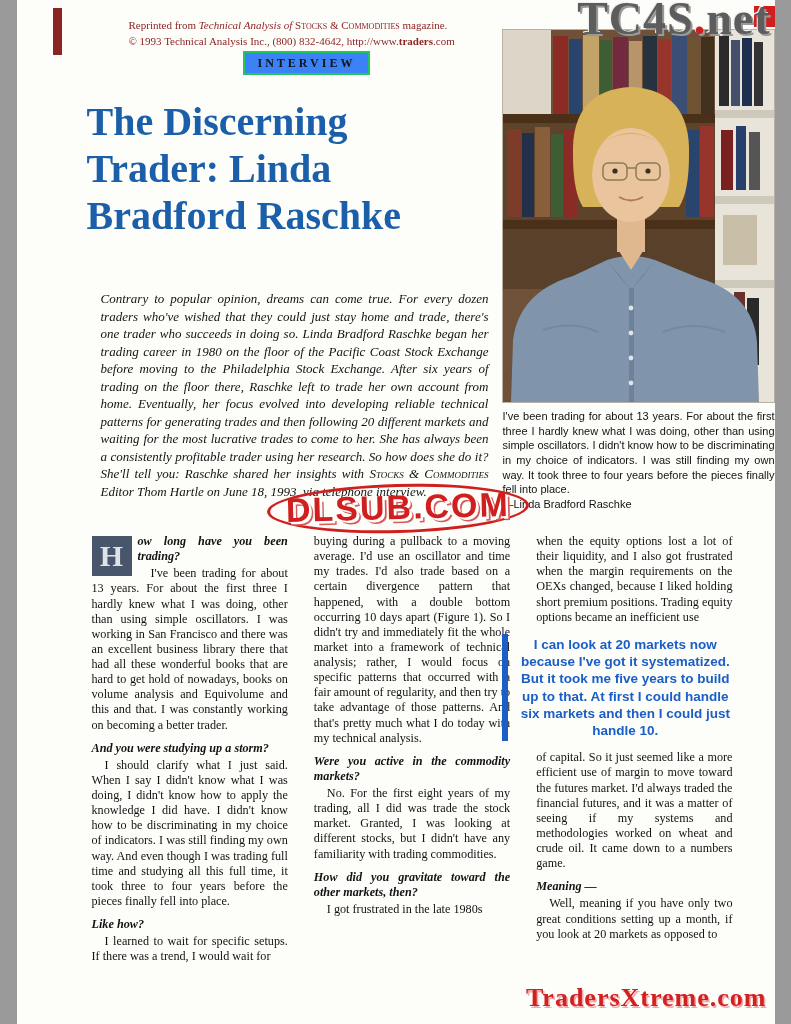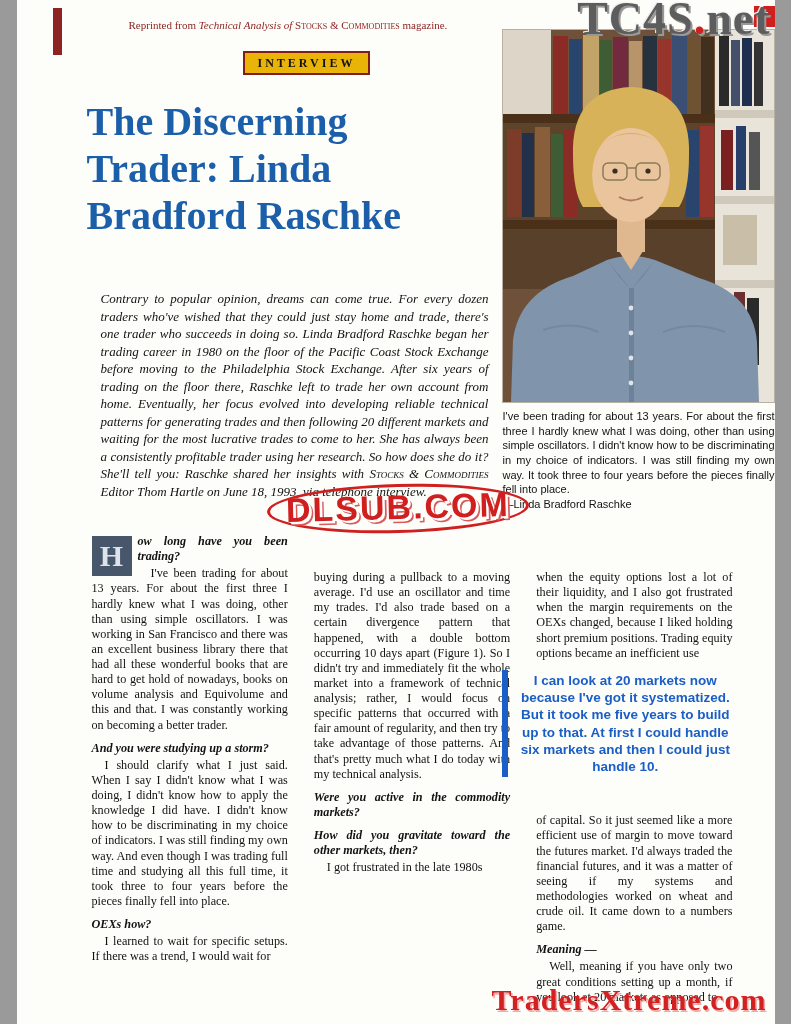--- a/index.html
+++ b/index.html
@@ -10,72 +10,73 @@
     font-family:"Liberation Serif", serif;
   }
   .it{font-style:italic}
   .bd{font-weight:bold}
   .sc{font-variant:small-caps}
   .red{color:var(--watermark-red,#c41f1f)}
 
   
   .red-bar{position:absolute;left:36px;top:8px;width:9px;height:47px;background:var(--header-red,#a32222);}
   .header-lines{position:absolute;left:112px;top:18px;width:370px;color:var(--header-red,#8d2424);font-size:11px;line-height:1.45;}
-  .interview-box{position:absolute;left:226px;top:51px;border:2px solid #7f1d1d;padding:3px 13px 2px;font-size:12px;font-weight:bold;letter-spacing:3px;background:#eab308;}
+  .interview-box{position:absolute;left:226px;top:51px;border:2px solid #22c55e;padding:3px 13px 2px;font-size:12px;font-weight:bold;letter-spacing:3px;background:#3b82f6;}
 
   
   .title{position:absolute;left:70px;top:98px;width:396px;text-align:left;
     color:var(--title-blue,#1b5faa);font-size:40px;font-weight:bold;line-height:1.18;}
   .intro{position:absolute;left:76px;top:290px;width:388px;font-style:italic;font-size:13px;line-height:1.35;text-align:justify;margin-left:8px;}
 
   
   .photo{position:absolute;left:486px;top:30px;width:271px;height:372px;background:#6e5138;z-index:1;box-shadow:0 0 0 1px #b9b2a4;}
   .photo svg{display:block;}
   .photo-caption{position:absolute;left:486px;top:409px;width:272px;font-family:"Liberation Sans",sans-serif;font-size:11px;line-height:1.33;text-align:justify;}
   .caption-attr{display:block;}
 
   
   .body-cols{position:absolute;left:75px;top:534px;width:641px;
     display:grid;grid-template-columns:1fr 1fr 1fr;column-gap:26px;
     font-size:12.2px;line-height:1.24;text-align:justify;}
   .col{min-width:0;}
   p.answer{text-indent:13px;margin:0;}
-  p.answer.noindent{text-indent:0;margin-top:36px;}
+  p.answer.noindent{text-indent:0;}
   p.question{font-weight:bold;font-style:italic;margin:8px 0 2px;}
   .col > :first-child{margin-top:0;}
   .dropcap{float:left;width:40px;height:40px;margin:2px 6px 1px 0;
     background:var(--dropcap-bg,#47566b);color:#dfe3e9;font-style:normal;font-weight:bold;
     font-size:30px;line-height:40px;text-align:center;}
   .pullquote{border-left:6px solid var(--quote-blue,#1a5ec6);color:var(--quote-blue,#1a5ec6);
     font-family:"Liberation Sans",sans-serif;font-weight:bold;font-size:13.5px;line-height:1.28;
     padding:2px 0 2px 10px;margin:9px 0 9px -34px;text-align:center;}
 
   
   .wm-top{position:absolute;right:4px;top:-8px;z-index:6;
     font-family:"Liberation Serif",serif;font-weight:bold;font-size:46px;letter-spacing:1px;
     color:#5d5d5d;text-shadow:2px 2px 0 #989898, -1px -1px 0 #efefef;}
   .red-corner{position:absolute;right:0;top:6px;width:21px;height:21px;background:var(--watermark-red,#c41f1f);z-index:5;}
   .wm-dlsub{position:absolute;left:250px;top:484px;z-index:7;display:inline-block;
     font-family:"Liberation Sans",sans-serif;font-weight:800;font-size:34px;letter-spacing:2px;
     color:var(--watermark-red,#cf1f1f);border:3px solid var(--watermark-red,#cf1f1f);border-radius:50%;
     padding:1px 16px 3px;transform:rotate(-1.5deg);
     text-shadow:2.5px 2.5px 0 #ffffff, 4px 4px 0 #d95a5a;}
   .wm-bottom{position:absolute;right:8px;top:983px;z-index:6;
-    font-family:"Liberation Serif",serif;font-weight:bold;font-size:30px;letter-spacing:1px;
+    font-family:"Liberation Serif",serif;font-weight:bold;font-size:26px;letter-spacing:1px;
     color:#d32020;text-shadow:1.5px 1.5px 0 #f0a8a8;}
 </style>
 </head>
 <body>
 
 <div class="page">
 
   <div class="red-bar"></div>
 
   <div class="header-lines">
     <div><span>Reprinted from </span><span class="it">Technical Analysis of </span><span class="sc">Stocks &amp; Commodities</span><span> magazine.</span></div>
+    <div><span>© 1993 Technical Analysis Inc., (800) 832-4642, http://www.</span><span class="bd">traders</span><span>.com</span></div>
   </div>
 
   <div class="wm-top"><span>TC4S</span><span class="red">.</span><span>net</span></div>
   <div class="red-corner"></div>
 
   <div class="interview-box">INTERVIEW</div>
 
   <h1 class="title">The Discerning Trader: Linda Bradford Raschke</h1>
 
   <div class="photo" title="Linda Bradford Raschke, seated in front of bookshelves, wearing a denim shirt">
@@ -167,26 +168,27 @@
   <p class="intro"><span>Contrary to popular opinion, dreams can come true. For every dozen traders who've wished that they could just stay home and trade, there's one trader who succeeds in doing so. Linda Bradford Raschke began her trading career in 1980 on the floor of the Pacific Coast Stock Exchange before moving to the Philadelphia Stock Exchange. After six years of trading on the floor there, Raschke left to trade her own account from home. Eventually, her focus evolved into developing reliable technical patterns for generating trades and then following 20 different markets and waiting for the most lucrative trades to come to her. She has always been a consistently profitable trader using her research. So how does she do it? She'll tell you: Raschke shared her insights with </span><span class="sc">Stocks &amp; Commodities</span><span> Editor Thom Hartle on June 18, 1993, via telephone interview.</span></p>
 
   <div class="wm-dlsub">DLSUB.COM</div>
 
   <div class="body-cols">
     <div class="col">
         <p class="question"><span class="dropcap">H</span>ow long have you been trading?</p>
         <p class="answer">I've been trading for about 13 years. For about the first three I hardly knew what I was doing, other than using simple oscillators. I was working in San Francisco and there was an excellent business library there that had all these wonderful books that are hard to get hold of nowadays, books on volume analysis and Equivolume and this and that. I was constantly working on becoming a better trader.</p>
         <p class="question">And you were studying up a storm?</p>
         <p class="answer">I should clarify what I just said. When I say I didn't know what I was doing, I didn't know how to apply the knowledge I did have. I didn't know how to be discriminating in my choice of indicators. I was still finding my own way. And even though I was trading full time and studying all this full time, it took three to four years before the pieces finally fell into place.</p>
-        <p class="question">OEXs how?</p>
+        <p class="question">Like how?</p>
         <p class="answer">I learned to wait for specific setups. If there was a trend, I would wait for</p>
       </div>
     <div class="col">
         <p class="answer noindent">buying during a pullback to a moving average. I'd use an oscillator and time my trades. I'd also trade based on a certain divergence pattern that happened, with a double bottom occurring 10 days apart (Figure 1). So I didn't try and immediately fit the whole market into a framework of technical analysis; rather, I would focus on specific patterns that occurred with a fair amount of regularity, and then try to take advantage of those patterns. And that's pretty much what I do today with my technical analysis.</p>
         <p class="question">Were you active in the commodity markets?</p>
+        <p class="answer">No. For the first eight years of my trading, all I did was trade the stock market. Granted, I was looking at different stocks, but I didn't have any familiarity with trading commodities.</p>
         <p class="question">How did you gravitate toward the other markets, then?</p>
         <p class="answer">I got frustrated in the late 1980s</p>
       </div>
     <div class="col">
         <p class="answer noindent">when the equity options lost a lot of their liquidity, and I also got frustrated when the margin requirements on the OEXs changed, because I liked holding short premium positions. Trading equity options became an inefficient use</p>
         <div class="pullquote">I can look at 20 markets now because I've got it systematized. But it took me five years to build up to that. At first I could handle six markets and then I could just handle 10.</div>
         <p class="answer noindent">of capital. So it just seemed like a more efficient use of margin to move toward the futures market. I'd always traded the financial futures, and it was a matter of seeing if my systems and methodologies worked on wheat and crude oil. It came down to a numbers game.</p>
         <p class="question">Meaning —</p>
         <p class="answer">Well, meaning if you have only two great conditions setting up a month, if you look at 20 markets as opposed to</p>
       </div>

